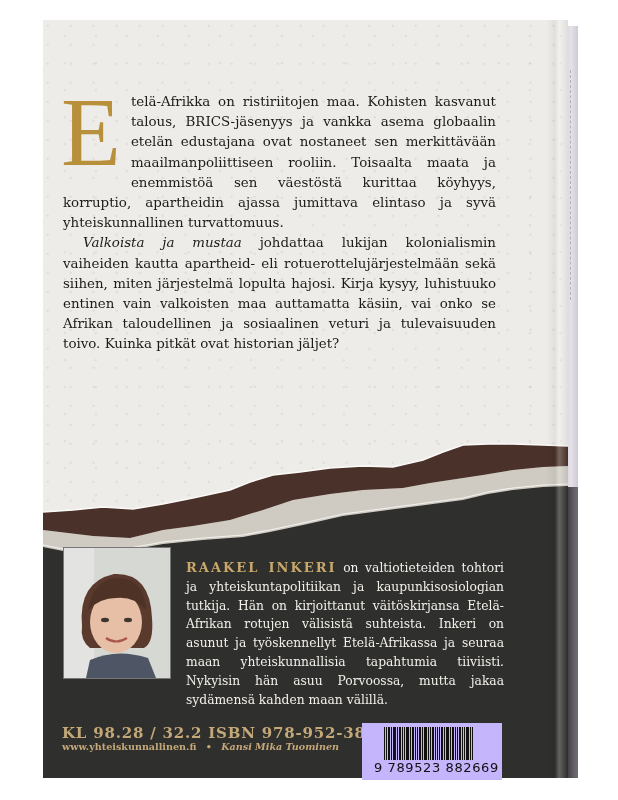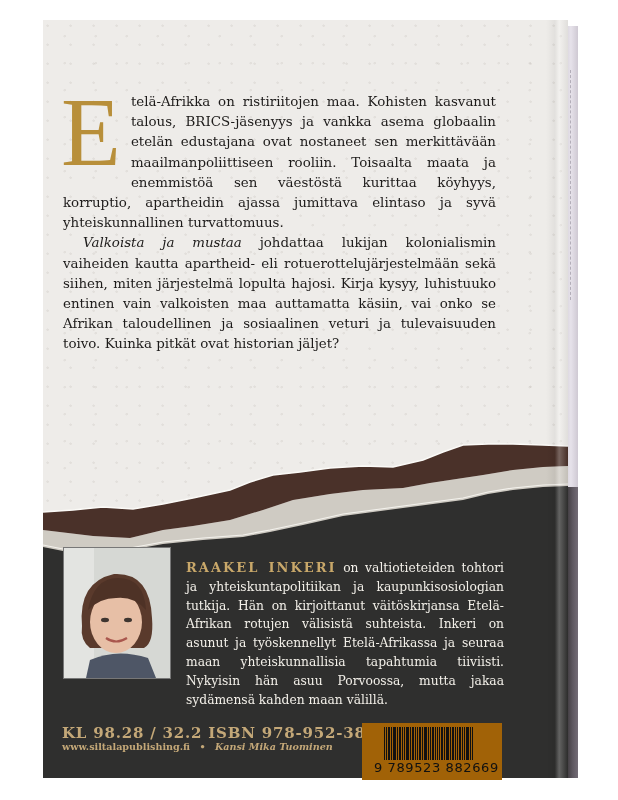--- a/index.html
+++ b/index.html
@@ -32,21 +32,21 @@
     border:1px solid #777; }
   .bio { position:absolute; left:186px; top:559px; width:318px;
     font-family:"DejaVu Serif", serif; font-size:12.3px; line-height:18.8px;
     color:#f2efe8; text-align:justify; }
   .bio .name { color:#c9a86a; letter-spacing:2px; font-size:13px; font-weight:bold; }
   .meta { position:absolute; left:62px; top:724px; font-family:"DejaVu Serif", serif;
     color:#c4a878; font-size:15px; font-weight:bold; letter-spacing:.8px; }
   .meta2 { position:absolute; left:62px; top:741px; font-family:"DejaVu Serif", serif;
     color:#c4a878; font-size:9.6px; font-weight:bold; }
   .meta2 em { font-style:italic;margin-top:30px; }
-  .barcode { position:absolute; left:362px; top:723px; width:140px; height:57px; background:#a16207; }
+  .barcode { position:absolute; left:362px; top:723px; width:140px; height:57px; background:#c4b5fd; }
   .bars { position:absolute; left:22px; top:4px; width:98px; height:33px; display:flex; align-items:stretch; }
   .bars span { display:block; background:#111; margin-right:1px; }
   .barnum { position:absolute; left:12px; top:37px; font-family:"DejaVu Sans", sans-serif; font-size:13px; color:#111; letter-spacing:.6px; }
 </style>
 </head>
 <body>
 
 <div class="spine"></div>
 <div class="spine-letters"></div>
 <div class="spine-dark"></div>
@@ -85,21 +85,21 @@
     <path d="M42,90 Q52,97 63,90" stroke="#a9564d" stroke-width="2.2" fill="none"></path>
   </svg>
 </div>
 
 <div class="bio">
   <span class="name">RAAKEL INKERI</span><span> on valtiotieteiden tohtori ja yhteiskuntapolitiikan ja kaupunkisosiologian tutkija. Hän on kirjoittanut väitöskirjansa Etelä-Afrikan rotujen välisistä suhteista. Inkeri on asunut ja työskennellyt Etelä-Afrikassa ja seuraa maan yhteiskunnallisia tapahtumia tiiviisti. Nykyisin hän asuu Porvoossa, mutta jakaa sydämensä kahden maan välillä.</span>
 </div>
 
 <div class="meta">KL  98.28 / 32.2 ISBN 978-952-388-266-9</div>
 <div class="meta2">
-  <span>www.siltalapublishing.fi</span>
+  <span>www.yhteiskunnallinen.fi</span>
   <span style="margin:0 6px;">•</span>
   <em>Kansi Mika Tuominen</em>
 </div>
 
 <div class="barcode">
   <div class="bars">
     <span style="width:1px"></span>
       <span style="width:1px"></span>
       <span style="width:2px"></span>
       <span style="width:1px"></span>

